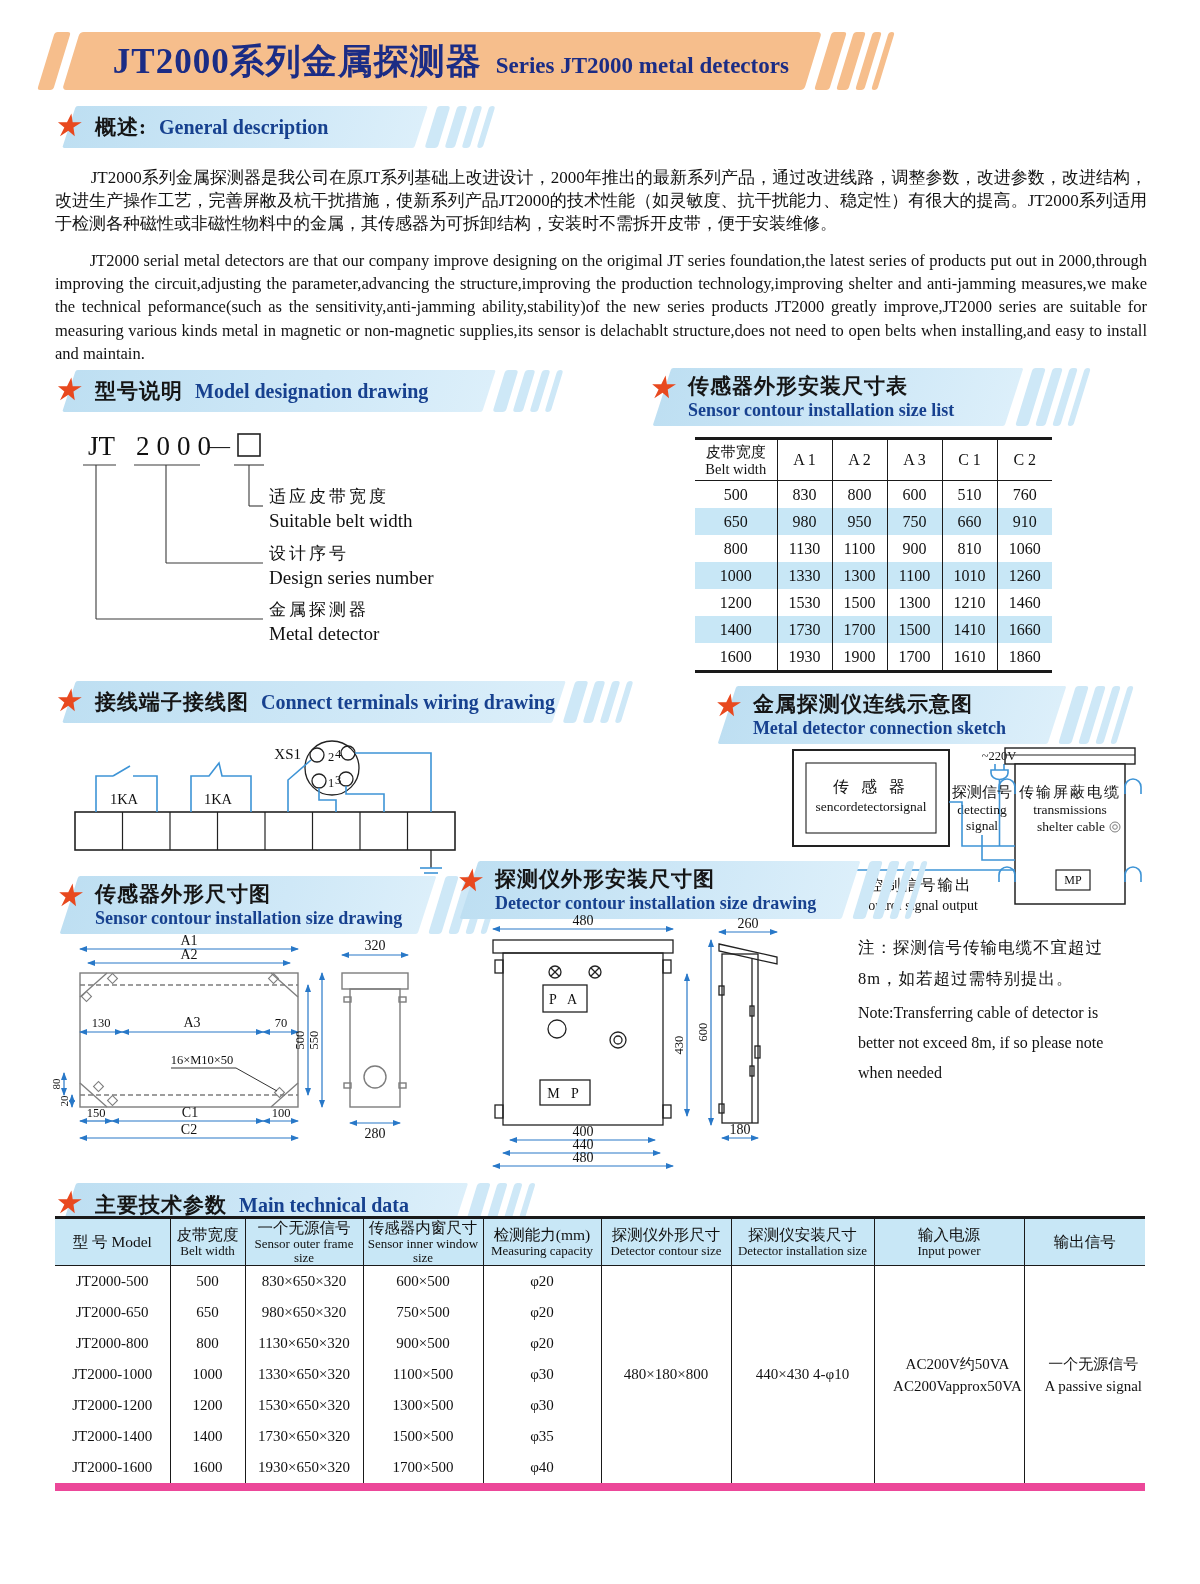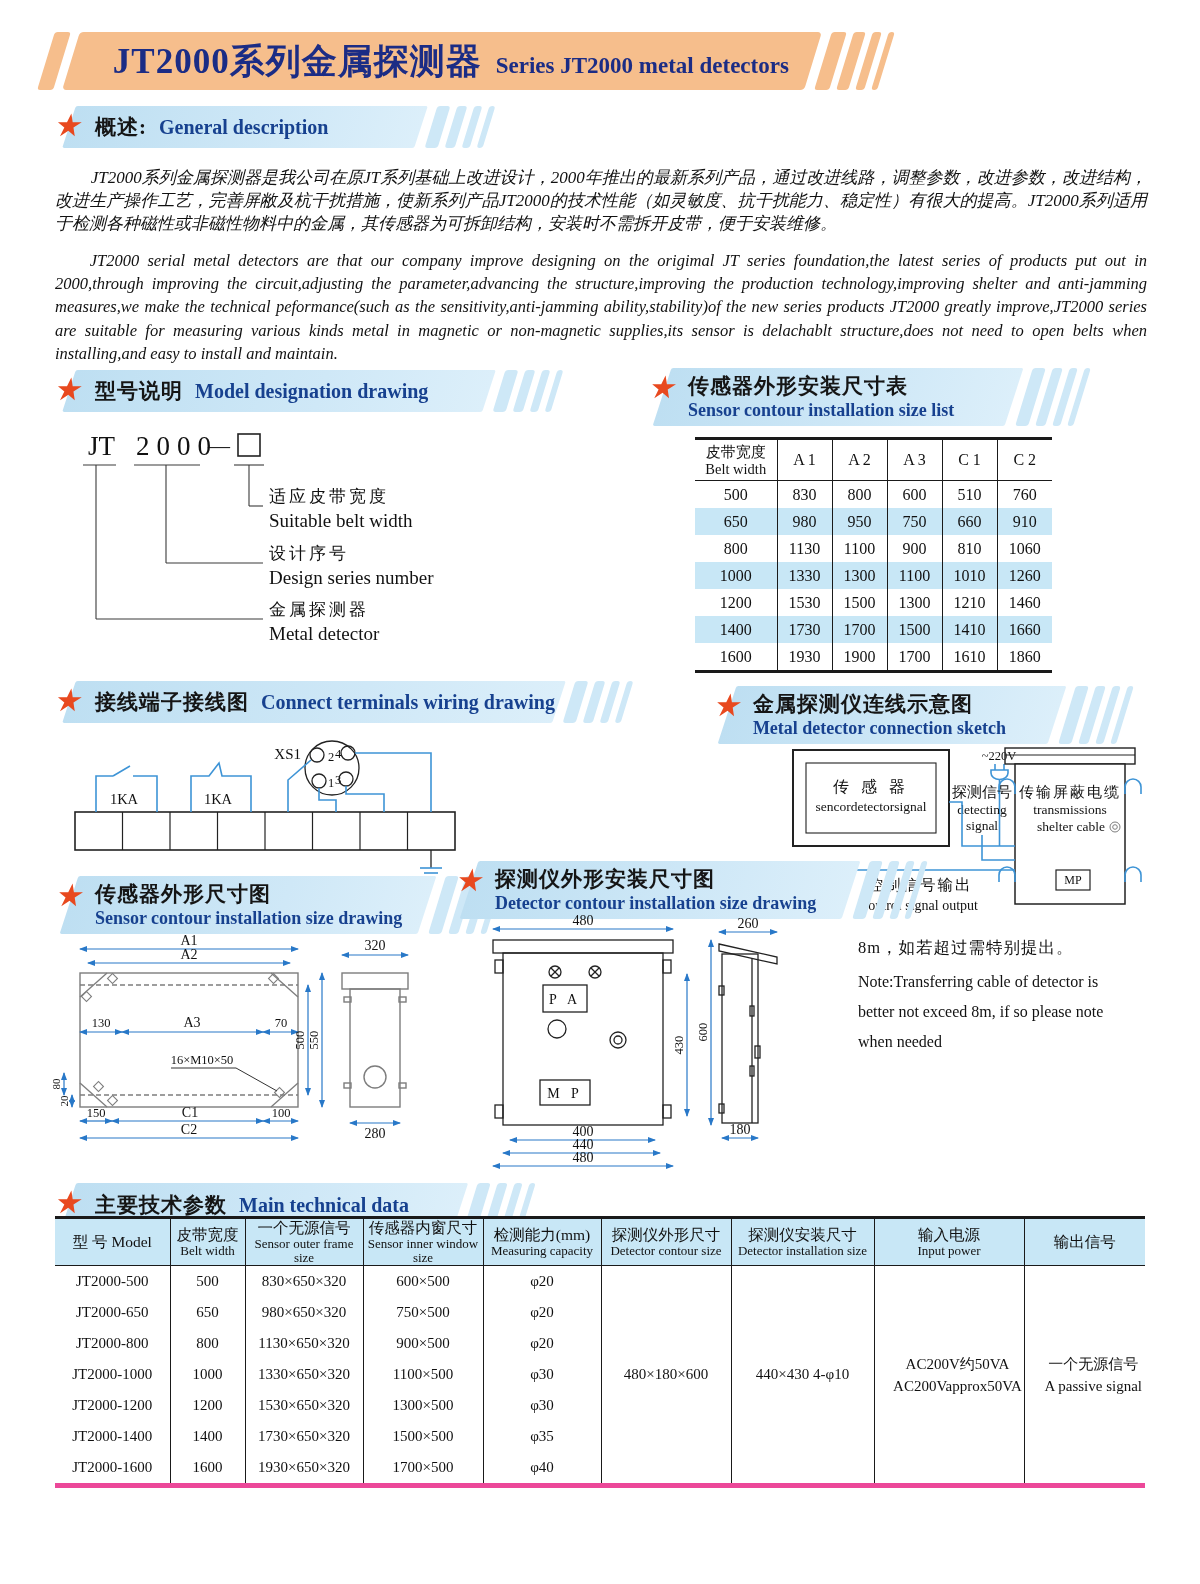--- a/index.html
+++ b/index.html
@@ -29,32 +29,32 @@
   .sec.two .band-in{line-height:1.25;}
   .sec.two .zh{display:block;font-size:21px;}
   .sec.two .en{display:block;font-size:18px;margin-left:0;}
   .sec .stripes i{background:#CEE8F7;}
   .sec .stripes i:nth-child(1){width:13px}.sec .stripes i:nth-child(2){width:10px}
   .sec .stripes i:nth-child(3){width:8px}.sec .stripes i:nth-child(4){width:6px}
   
   .para{position:absolute;left:55px;width:1092px;text-align:justify;}
   .para-zh{top:149px;font-size:17px;line-height:23px;}
   .para-en{top:232px;font-size:16.5px;line-height:23.4px;}
-  .indent{text-indent:2.1em;font-style:italic;}
+  .indent{text-indent:2.1em;}
   
   table{border-collapse:collapse;table-layout:fixed;}
   .sizes{position:absolute;left:695px;top:437px;width:357px;border-top:3px solid #1a1a1a;border-bottom:3px solid #1a1a1a;
          font-size:16px;text-align:center;}
   .sizes th{border-bottom:1.5px solid #1a1a1a;font-weight:normal;height:40px;padding:0;}
   .sizes th .h1{display:block;font-size:15px;line-height:17px;}
   .sizes th .h2{display:block;font-size:14.5px;line-height:16px;}
   .sizes th+th,.sizes td+td{border-left:1.3px solid #1a1a1a;margin-top:29px;}
   .sizes td{height:27px;padding:0;}
   .sizes tr.alt{background:#C8E7F6;}
-  .tech{position:absolute;left:55px;top:1216px;width:1090px;border-top:3px solid #1a1a1a;border-bottom:5px solid #ec4899;
+  .tech{position:absolute;left:55px;top:1216px;width:1090px;border-top:3px solid #1a1a1a;border-bottom:8px solid #ec4899;
         font-size:15px;text-align:center;}
   .tech th{background:#C8E7F6;border-bottom:1.5px solid #1a1a1a;font-weight:normal;height:40px;padding:0 2px;}
   .tech th .h1{display:block;font-size:15.5px;line-height:18px;}
   .tech th .h2{display:block;font-size:13px;line-height:14px;}
   .tech th+th,.tech td+td{border-left:1.3px solid #1a1a1a;}
   .tech td{height:31px;padding:0;}
   .tech td .l{line-height:22px;padding-left:17px;}
   
   .note{position:absolute;left:858px;top:932px;width:308px;}
   .note .nz{font-size:16.5px;line-height:31px;letter-spacing:1px;}
@@ -525,20 +525,21 @@
         <rect x="295" y="148" width="4" height="10"></rect>
       <rect x="300" y="128" width="5" height="12"></rect>
     </g>
     <line class="dim" x1="264" y1="14" x2="322" y2="14" marker-start="url(#db)" marker-end="url(#da)"></line>
     <text x="293" y="10" text-anchor="middle" class="lbl">260</text>
     <line class="dim" x1="267" y1="220" x2="303" y2="220" marker-start="url(#db)" marker-end="url(#da)"></line>
     <text x="285" y="216" text-anchor="middle" class="lbl">180</text>
   </svg>
 
   <div class="note">
+    <div class="nz">注：探测信号传输电缆不宜超过</div>
     <div class="nz">8m，如若超过需特别提出。</div>
     <div class="ne">
       <div>Note:Transferring cable of detector is</div>
       <div>better not exceed 8m, if so please note</div>
       <div>when needed</div>
     </div>
   </div>
 
   <div class="sec" style="left:55px;top:1183px;height:44px;">
     <span class="star">★</span>
@@ -604,21 +605,21 @@
       <th>
             <span class="h1">输出信号</span>
           </th>
     </tr>
     <tr>
       <td>JT2000-500</td>
           <td>500</td>
           <td>830×650×320</td>
           <td>600×500</td>
           <td>φ20</td>
-      <td rowspan="7">480×180×600</td>
+      <td rowspan="7">480×180×800</td>
       <td rowspan="7">440×430  4-φ10</td>
       <td rowspan="7">
             <div class="l">AC200V约50VA</div>
             <div class="l">AC200Vapprox50VA</div>
           </td>
       <td rowspan="7">
             <div class="l">一个无源信号</div>
             <div class="l">A passive signal</div>
           </td>
     </tr>

